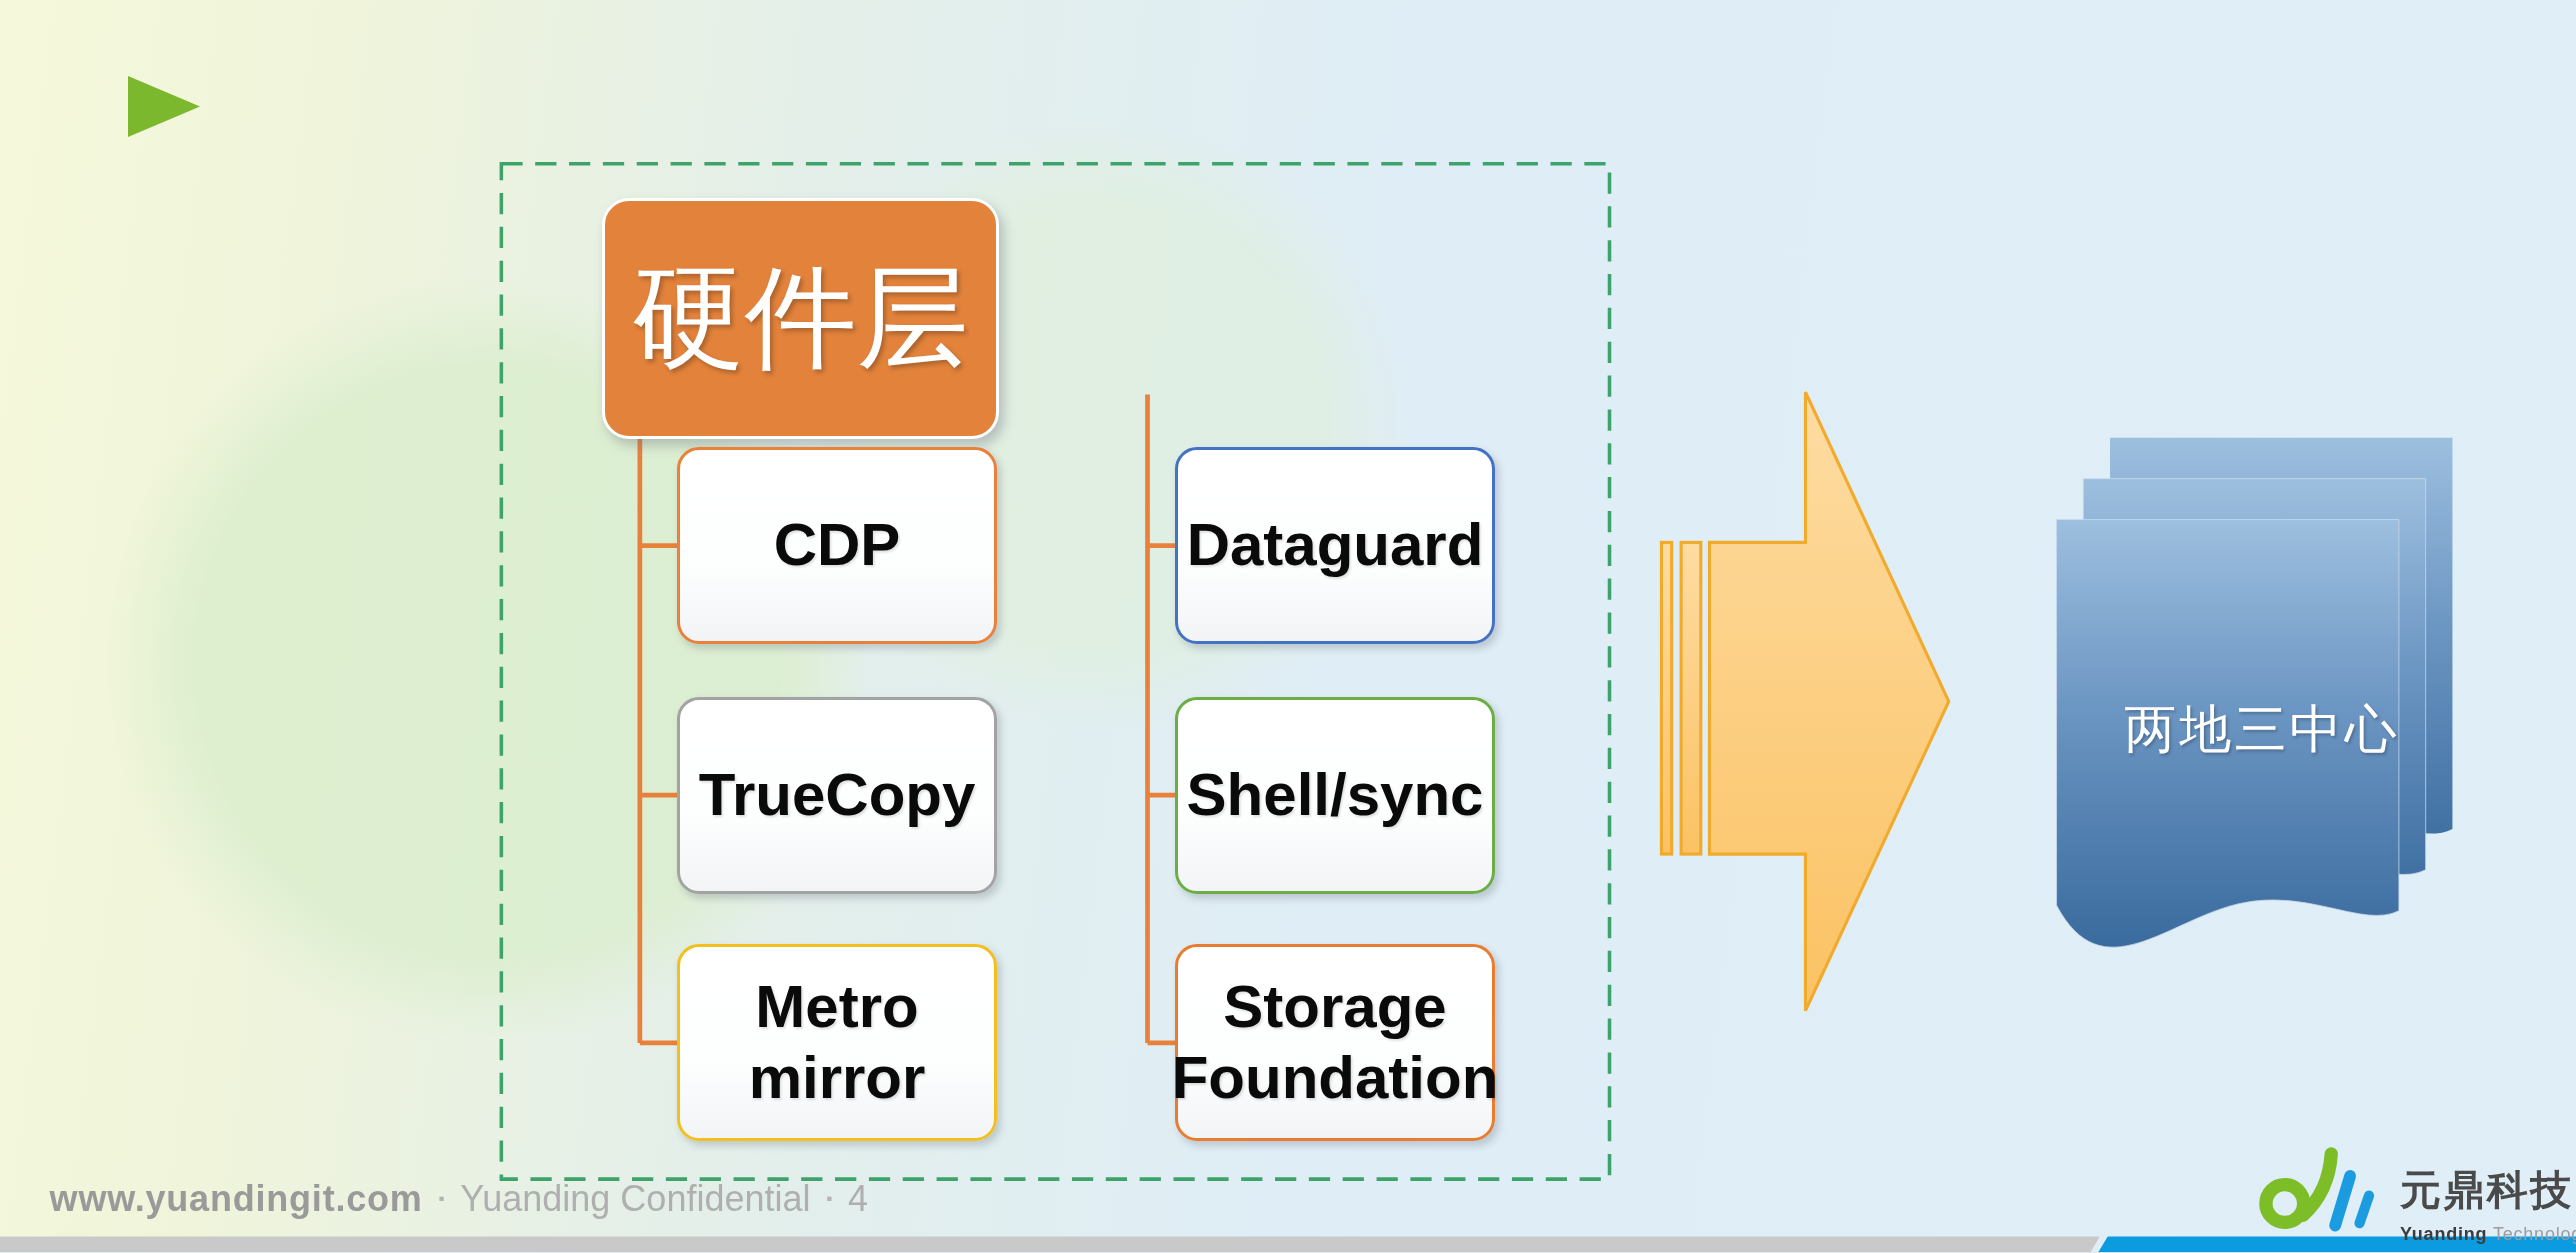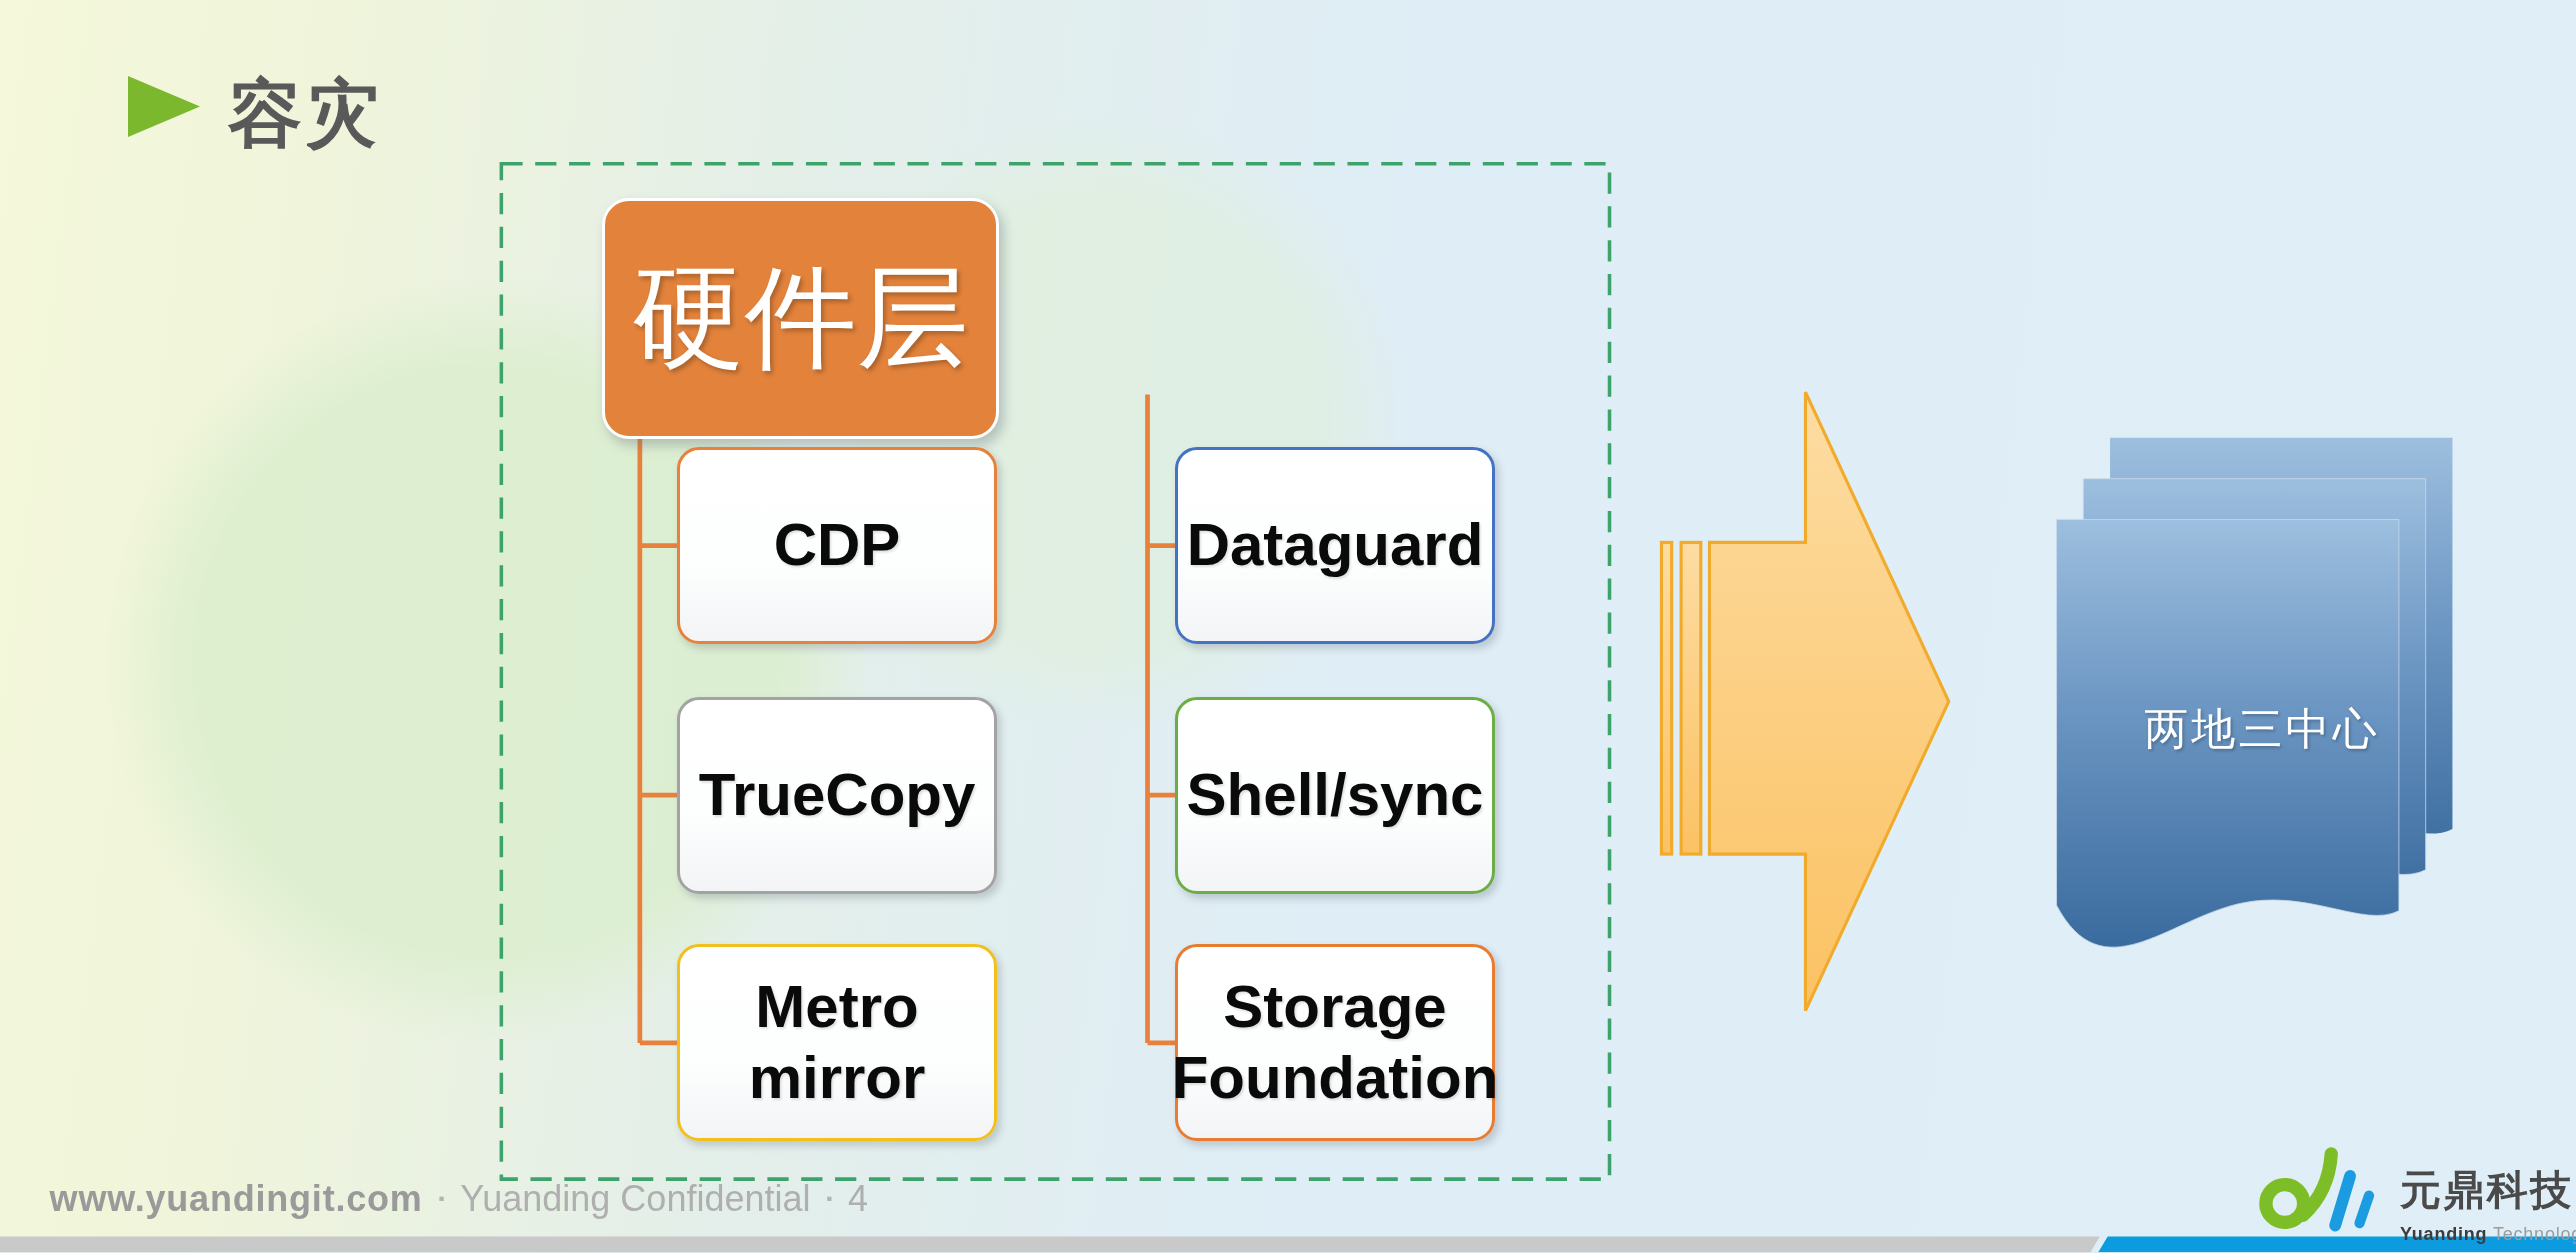--- a/index.html
+++ b/index.html
@@ -56,21 +56,21 @@
   .item-box span{
     font-size:60px;font-weight:bold;color:#0a0a0a;line-height:1.18;
     text-shadow:1.6px 1.6px 2.4px rgba(0,0,0,0.12);
   }
 
   
   .result-label{
     left:2057px;top:525px;width:410px;height:409px;
     display:flex;align-items:center;justify-content:center;
     font-family:Liberation Serif, serif;
-    font-size:44px;color:#ffffff;letter-spacing:3.1px;white-space:nowrap;
+    font-size:52px;color:#ffffff;letter-spacing:3.1px;white-space:nowrap;
     text-shadow:1.6px 2.4px 3.1px rgba(0,0,0,0.25);
   }
 
   
   .footer{
     left:23.6px;top:1174px;height:49px;
     display:flex;align-items:center;
   }
   .footer .website{
     font-size:36px;font-weight:bold;color:#9A9A9A;letter-spacing:0.8px;margin-left:26px;
@@ -134,21 +134,20 @@
 
     <g fill="none" stroke-linecap="round">
       <circle cx="2903" cy="1529" r="24" stroke="#7DBE28" stroke-width="17"></circle>
       <path d="M2962 1466 C2960 1498 2948 1524 2926 1544" stroke="#7DBE28" stroke-width="17"></path>
       <line x1="2986" y1="1494" x2="2967" y2="1557" stroke="#1B9CE0" stroke-width="15"></line>
       <line x1="3010" y1="1519" x2="2998" y2="1554" stroke="#1B9CE0" stroke-width="13"></line>
     </g>
   </svg>
 
   <div class="abs title-bullet"></div>
-  <div class="abs slide-title">容灾</div>
 
   <div class="abs layer-header hdr-hw" style="background-color: rgb(226, 130, 59);">
     <span>硬件层</span>
   </div>
 
   <div class="abs item-box" style="left: 677px; top: 447px; border-color: rgb(232, 129, 60);">
     <span>CDP</span>
   </div>
   <div class="abs item-box" style="left: 677px; top: 697px; border-color: rgb(163, 163, 163);">
     <span>TrueCopy</span>

